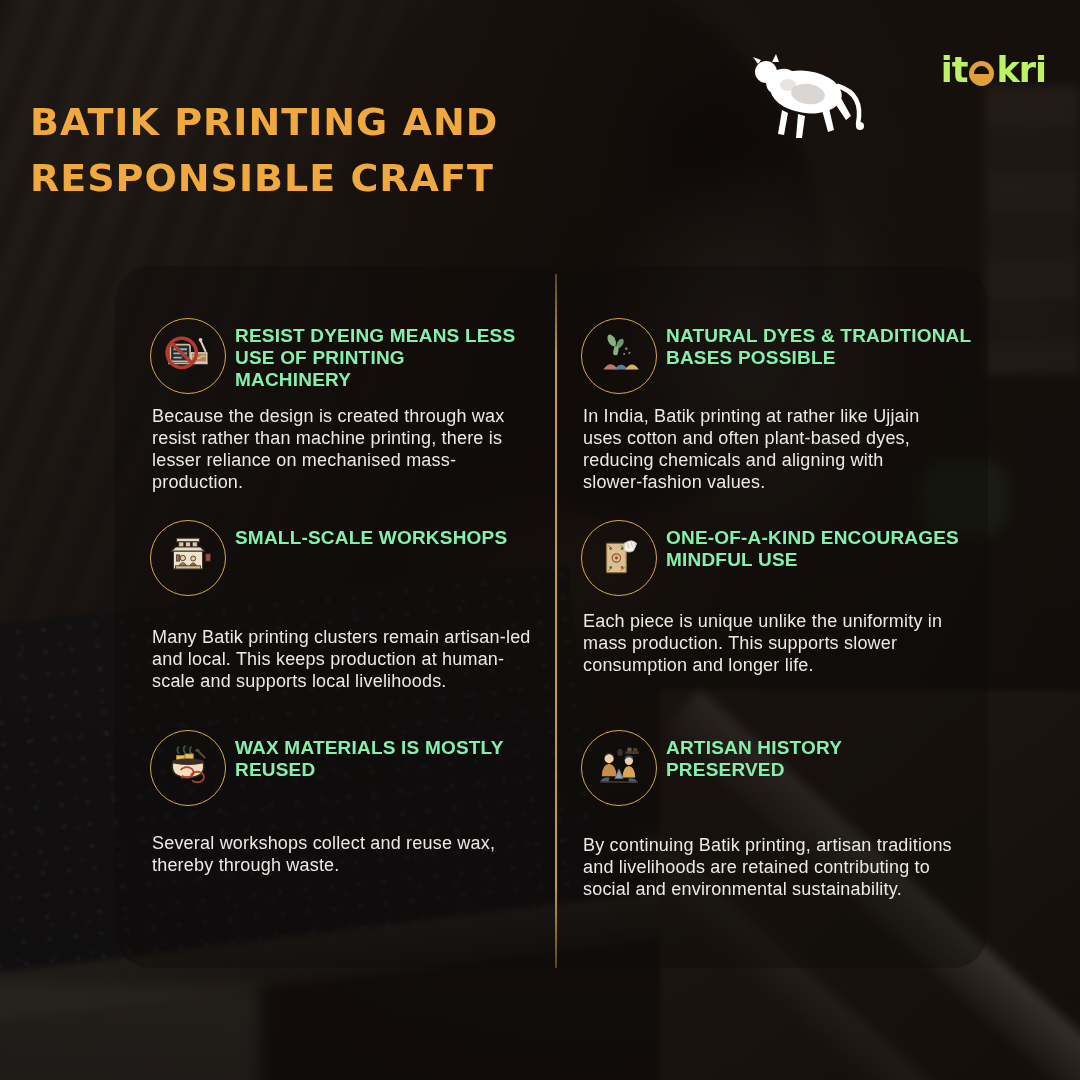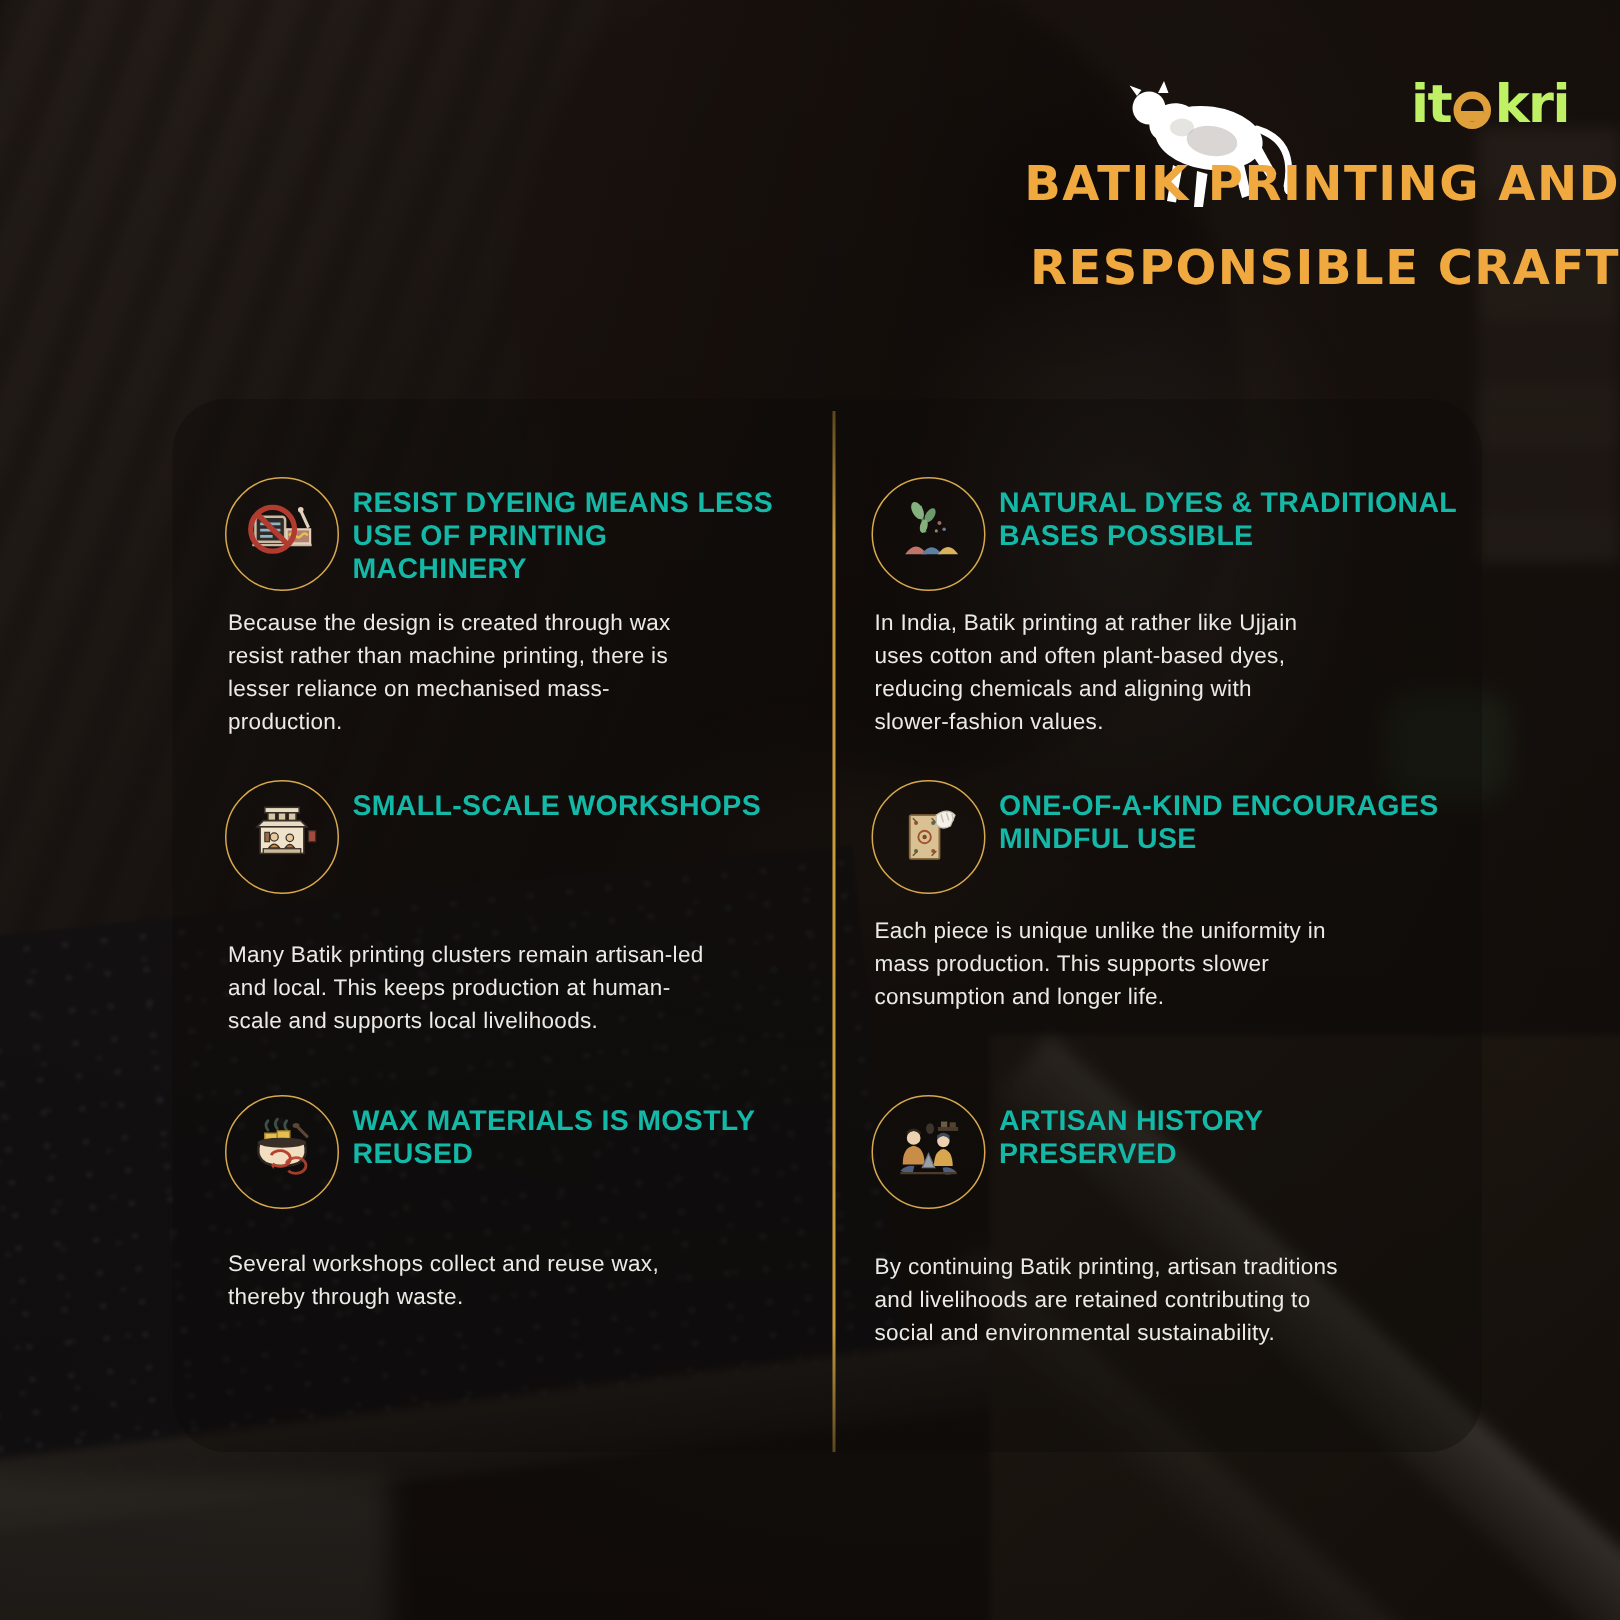--- a/index.html
+++ b/index.html
@@ -60,41 +60,41 @@
   
   .logo { position:absolute; top:50px; right:34px; display:flex; align-items:center;
     color:#bef264; font-family:"DejaVu Sans", sans-serif; font-weight:bold;
     font-size:35px; letter-spacing:-1px; }
   .logo-o { width:25px; height:25px; border:5px solid #DFA03C; border-radius:50%;
     display:inline-block; margin:6px 2px 0 2px;
     background:linear-gradient(to bottom, transparent 52%, #DFA03C 52%); }
 
   .cow { position:absolute; left:742px; top:52px; width:140px; height:100px; }
 
-  .title { position:absolute; left:30px; right:0; top:94px; text-align:right;
+  .title { position:absolute; left:30px; right:0; top:94px; text-align:left;
     font-family:"DejaVu Sans", sans-serif; font-weight:bold;
-    font-size:32px; line-height:56px; letter-spacing:1px;
+    font-size:38px; line-height:56px; letter-spacing:1px;
     color:#F0A93F; white-space:pre-line; }
 
   .panel { position:absolute; left:115px; top:266px; width:873px; height:702px;
     border-radius:36px; background:rgba(13,10,9,.38); }
   .divider { position:absolute; left:555px; top:274px; width:2px; height:694px;
     background:linear-gradient(to bottom, rgba(199,155,61,.4), #C79B3D 12%, #C79B3D 88%, rgba(199,155,61,.4)); }
 
   .section { position:absolute; width:410px; }
   .icon-circle { position:absolute; left:0; top:0; width:76px; height:76px;
     border:1.6px solid #D7A94C; border-radius:50%;
     display:flex; align-items:center; justify-content:center; }
   .icon-circle svg { width:50px; height:50px; }
   .sec-heading { position:absolute; left:85px; top:7px; width:330px;
     font-family:"Liberation Sans", sans-serif; font-weight:bold;
     font-size:19px; line-height:22px; letter-spacing:.2px;
-    color:#14b8a6; white-space:pre-line; }
+    color:#86efac; white-space:pre-line; }
   .sec-body { position:absolute; left:2px; width:406px;
-    font-size:15px; line-height:22px; letter-spacing:.2px;
+    font-size:18px; line-height:22px; letter-spacing:.2px;
     color:#ECEAE5; white-space:pre-line; }
 </style>
 </head>
 <body>
 
 <div class="bg">
   <div class="bg-base"></div>
   <div class="bg-wood"></div>
   <div class="bg-wood-fade"></div>
   <div class="bg-drape"></div>

